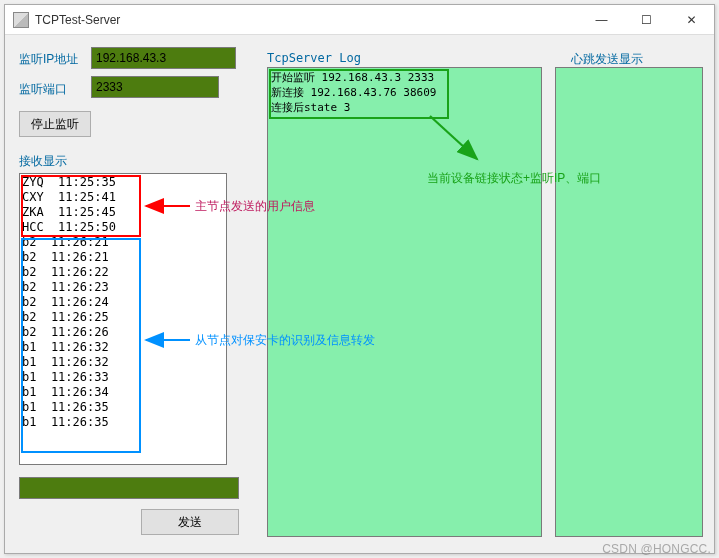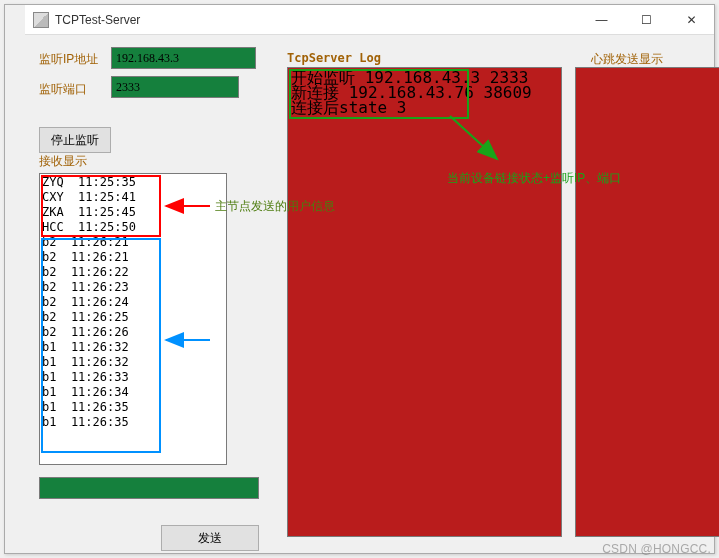--- a/index.html
+++ b/index.html
@@ -13,21 +13,20 @@
     position: relative;
     overflow: hidden;
   }
   .window {
     position: absolute;
     left: 4px; top: 4px;
     width: 711px; height: 550px;
     background: #f0f0f0;
     border: 1px solid #aaa;
     box-shadow: 1px 1px 3px rgba(0,0,0,0.15);
-    padding-left: 20px;
   }
   .titlebar {
     height: 30px;
     background: #fff;
     border-bottom: 1px solid #ddd;
     display: flex;
     align-items: center;
   }
   .app-icon {
     width: 16px; height: 16px;
@@ -40,75 +39,74 @@
   .win-btn {
     width: 45px; height: 30px;
     display: flex; align-items: center; justify-content: center;
     color: #333;
   }
   .client {
     position: relative;
     width: 100%;
     height: calc(100% - 30px);
   }
-  .lbl { position: absolute; color:#a16207; }
+  .lbl { position: absolute; color:#0369a1; }
   .txt-input {
     position: absolute;
     border: 1px solid #7a7a7a;
-    background: #15803d;
+    background: #4d7c0f;
     padding: 2px 4px;
-    font-family: Liberation Serif, serif;
+    font-family: Liberation Sans, sans-serif;
     font-size: 12px;
   }
   .btn {
     position: absolute;
     background: #e1e1e1;
     border: 1px solid #adadad;
     font-family: inherit;
     font-size: 12px;
     padding: 0;
-    margin-top: 16px;
   }
   .listbox {
     position: absolute;
     background:#fff;
     border:1px solid #7a7a7a;
     overflow: hidden;
     font-family: "SimSun","Consolas",monospace;
     font-size: 12px;
     line-height: 15px;
     padding: 1px 2px;
   }
   .logbox {
     position: absolute;
-    background:#b91c1c;
+    background:#86efac;
     border:1px solid #7a7a7a;
     font-family: "SimSun","Consolas",monospace;
-    font-size: 16px;
+    font-size: 11px;
     line-height: 15px;
     padding: 2px 3px;
     white-space: pre;
   }
   .group-red {
     position:absolute;
     border:2px solid #ff0000;
     pointer-events:none;
   }
   .group-blue {
     position:absolute;
     border:2px solid #0091ff;
     pointer-events:none;
   }
   .group-green {
     position:absolute;
     border:2px solid #19a319;
     pointer-events:none;
   }
   .annot { position:absolute; font-size:12px; pointer-events:none; }
-  .annot.red { color:#4d7c0f; }
+  .annot.red { color:#be185d; }
   .annot.blue { color:#0091ff; }
   .annot.green { color:#19a319; }
   svg.arrow { position:absolute; pointer-events:none; }
   .watermark {
     position:absolute;
     right:8px; bottom:2px;
     color: rgba(120,120,120,0.6);
     font-size:12px;
     letter-spacing:0.2px;
     margin-top:20px;
@@ -139,21 +137,21 @@
     <div class="lbl" style="left:14px; top:16px;">监听IP地址</div>
     <input class="txt-input" style="left: 86px; top: 12px; width: 145px; height: 22px;" value="192.168.43.3">
 
     <div class="lbl" style="left:14px; top:46px;text-align:right;">监听端口</div>
     <input class="txt-input" style="left: 86px; top: 41px; width: 128px; height: 22px;" value="2333">
 
     <button class="btn" style="left:14px; top:76px; width:72px; height:26px;"><span>停止监听</span></button>
 
     <div class="lbl" style="left:14px; top:118px;">接收显示</div>
 
-    <div class="listbox" id="recv-box" style="left:14px; top:138px; width:188px; height:292px;">
+    <div class="listbox" id="recv-box" style="left:14px; top:138px; width:208px; height:292px;">
         <div class="mono-row">ZYQ  11:25:35</div>
         <div class="mono-row">CXY  11:25:41</div>
         <div class="mono-row">ZKA  11:25:45</div>
         <div class="mono-row">HCC  11:25:50</div>
         <div class="mono-row">b2  11:26:21</div>
         <div class="mono-row">b2  11:26:21</div>
         <div class="mono-row">b2  11:26:22</div>
         <div class="mono-row">b2  11:26:23</div>
         <div class="mono-row">b2  11:26:24</div>
         <div class="mono-row">b2  11:26:25</div>
@@ -165,21 +163,21 @@
         <div class="mono-row">b1  11:26:35</div>
         <div class="mono-row">b1  11:26:35</div>
       </div>
 
     <div class="group-red" style="left:16px; top:140px; width:120px; height:62px;"></div>
     <div class="group-blue" style="left:16px; top:203px; width:120px; height:215px;"></div>
 
     <input class="txt-input" style="left: 14px; top: 442px; width: 220px; height: 22px;" value="">
     <button class="btn" style="left:136px; top:474px; width:98px; height:26px;"><span>发送</span></button>
 
-    <div class="lbl" style="left:262px; top:16px; font-family:'SimSun',monospace;font-weight:bold;">TcpServer Log</div>
+    <div class="lbl" style="left:262px; top:16px; font-family:'SimSun',monospace;">TcpServer Log</div>
     <div class="logbox" id="log-box" style="left:262px; top:32px; width:275px; height:470px;"><div class="mono-row">开始监听 192.168.43.3 2333</div><div class="mono-row">新连接 192.168.43.76 38609</div><div class="mono-row">连接后state 3</div></div>
     <div class="group-green" style="left:264px; top:34px; width:180px; height:50px;"></div>
 
     <div class="lbl" style="left:550px; top:16px; font-family:'SimSun',monospace;margin-left:16px;">心跳发送显示(time+data)</div>
     <div class="logbox" style="left:550px; top:32px; width:148px; height:470px;"></div>
 
     <svg class="arrow" style="left:137px; top:162px;" width="50" height="18">
       <defs>
           <marker id="ah-red" markerWidth="10" markerHeight="8" refX="9" refY="4" orient="auto">
             <path d="M0,0 L10,4 L0,8 Z" fill="#ff0000"></path>
@@ -190,20 +188,21 @@
     <div class="annot red" style="left:190px; top:163px;">主节点发送的用户信息</div>
 
     <svg class="arrow" style="left:137px; top:296px;" width="50" height="18">
       <defs>
           <marker id="ah-blue" markerWidth="10" markerHeight="8" refX="9" refY="4" orient="auto">
             <path d="M0,0 L10,4 L0,8 Z" fill="#0091ff"></path>
           </marker>
         </defs>
       <line x1="48" y1="9" x2="4" y2="9" stroke="#0091ff" stroke-width="2" marker-end="url(#ah-blue)"></line>
     </svg>
+    <div class="annot blue" style="left:190px; top:297px;">从节点对保安卡的识别及信息转发</div>
 
     <svg class="arrow" style="left:420px; top:76px;" width="60" height="55">
       <defs>
           <marker id="ah-green" markerWidth="10" markerHeight="8" refX="9" refY="4" orient="auto">
             <path d="M0,0 L10,4 L0,8 Z" fill="#19a319"></path>
           </marker>
         </defs>
       <line x1="5" y1="5" x2="52" y2="48" stroke="#19a319" stroke-width="2.2" marker-end="url(#ah-green)"></line>
     </svg>
     <div class="annot green" style="left:422px; top:135px;">当前设备链接状态+监听IP、端口</div>

